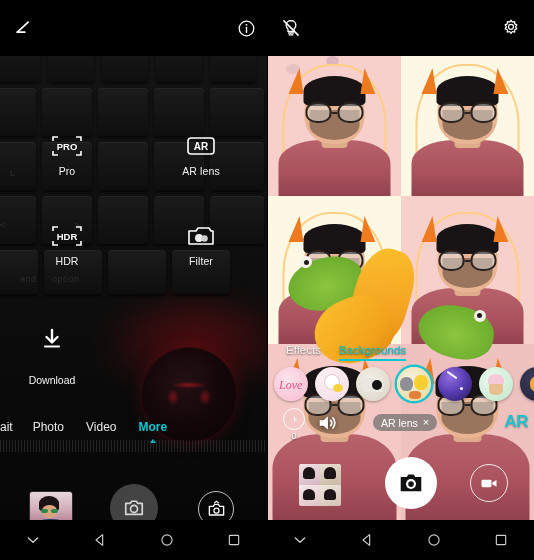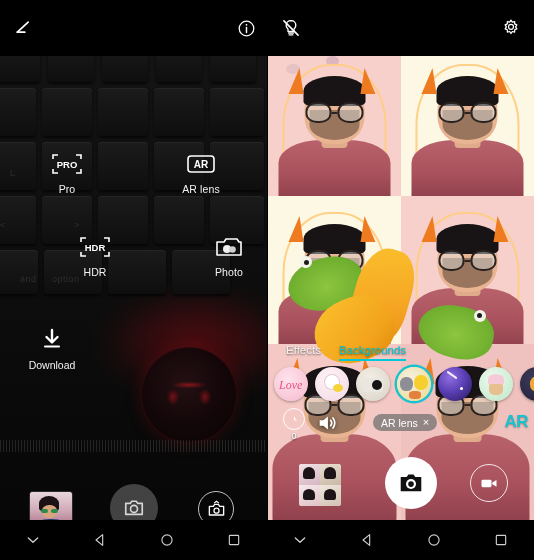--- a/index.html
+++ b/index.html
@@ -42,21 +42,21 @@
   .modes{position:absolute;left:0;top:0;width:268px;}
   .mode-row{position:absolute;left:0;width:268px;height:72px;display:flex;}
   .mode-cell{flex:1;display:flex;flex-direction:column;align-items:center;justify-content:flex-start;
              padding-top:6px;}
   .mode-ico{width:34px;height:26px;display:flex;align-items:center;justify-content:center;color:#fff;}
   .mode-lbl{margin-top:7px;font-size:10.5px;color:#f2f2f2;letter-spacing:.1px;line-height:1;}
 
   .dl-cell{position:absolute;left:16px;top:278px;width:72px;
            display:flex;flex-direction:column;align-items:center;}
   .dl-ico{width:28px;height:26px;color:#fff;display:flex;align-items:center;justify-content:center;}
-  .dl-lbl{margin-top:7px;font-size:10.5px;color:#f2f2f2;}
+  .dl-lbl{margin-top:22px;font-size:10.5px;color:#f2f2f2;}
 
   
   .mode-tabs{position:absolute;left:0;top:366px;width:268px;height:26px;
              display:flex;align-items:center;gap:0;}
   .mtab{font-size:12px;color:#e8e8e8;position:relative;white-space:nowrap;}
   .mtab.active{color:#00c8d4;font-weight:bold;}
   .mtab .caret{position:absolute;left:50%;bottom:-9px;transform:translateX(-50%);
        width:0;height:0;border-left:3.5px solid transparent;border-right:3.5px solid transparent;
        border-bottom:4px solid #00c8d4;}
   .ruler{position:absolute;left:0;top:392px;width:268px;height:12px;
@@ -179,21 +179,21 @@
     <div class="keyglyph" style="left:10px;top:120px;">L</div>
     <div class="keyglyph" style="left:20px;top:226px;">and</div>
     <div class="keyglyph" style="left:52px;top:226px;">option</div>
     <div class="keyglyph" style="left:0px;top:172px;">&lt;</div>
     <div class="keyglyph" style="left:74px;top:172px;">&gt;</div>
 
     <div class="rog"></div>
 
     <div class="modes">
 
-      <div class="mode-row" style="top:86px;align-items:center;">
+      <div class="mode-row" style="top:79px;">
         <div class="mode-cell">
           <div class="mode-ico">
             <svg width="32" height="22" viewBox="0 0 32 22">
               <g fill="none" stroke="#fff" stroke-width="1.6">
                 <path d="M2 6 V2 H7"></path>
                   <path d="M25 2 H30 V6"></path>
                 <path d="M2 16 V20 H7"></path>
                   <path d="M25 20 H30 V16"></path>
               </g>
               <text x="16" y="15" font-family="Liberation Sans, sans-serif" font-size="9.5" font-weight="bold" fill="#fff" text-anchor="middle">PRO</text>
@@ -205,21 +205,21 @@
           <div class="mode-ico">
             <svg width="30" height="22" viewBox="0 0 30 22">
               <rect x="2" y="3" width="26" height="16" rx="3" fill="none" stroke="#fff" stroke-width="1.6"></rect>
               <text x="15" y="15" font-family="Liberation Sans, sans-serif" font-size="10" font-weight="bold" fill="#fff" text-anchor="middle">AR</text>
             </svg>
           </div>
           <div class="mode-lbl">AR lens</div>
         </div>
       </div>
 
-      <div class="mode-row" style="top:180px;margin-left:28px;">
+      <div class="mode-row" style="top:169px;">
         <div class="mode-cell">
           <div class="mode-ico">
             <svg width="32" height="22" viewBox="0 0 32 22">
               <g fill="none" stroke="#fff" stroke-width="1.6">
                 <path d="M2 6 V2 H7"></path>
                   <path d="M25 2 H30 V6"></path>
                 <path d="M2 16 V20 H7"></path>
                   <path d="M25 20 H30 V16"></path>
               </g>
               <text x="16" y="15" font-family="Liberation Sans, sans-serif" font-size="9.5" font-weight="bold" fill="#fff" text-anchor="middle">HDR</text>
@@ -228,36 +228,45 @@
           <div class="mode-lbl">HDR</div>
         </div>
         <div class="mode-cell">
           <div class="mode-ico">
             <svg width="28" height="22" viewBox="0 0 28 22">
               <path d="M2 6 H9 L11 3 H22 L24 6 H26 V19 H2 Z" fill="none" stroke="#fff" stroke-width="1.6" stroke-linejoin="round"></path>
               <circle cx="12" cy="13" r="4" fill="#efefef"></circle>
               <circle cx="17.5" cy="13.5" r="3.3" fill="#cfcfcf"></circle>
             </svg>
           </div>
-          <div class="mode-lbl">Photo</div>
+          <div class="mode-lbl">Filter</div>
         </div>
       </div>
 
       <div class="dl-cell">
         <div class="dl-ico">
           <svg width="24" height="24" viewBox="0 0 24 24">
             <path d="M12 3 V13" stroke="#fff" stroke-width="2.4" stroke-linecap="round"></path>
             <path d="M6.5 10 L12 15.5 L17.5 10" fill="none" stroke="#fff" stroke-width="2.4" stroke-linecap="round" stroke-linejoin="round"></path>
             <path d="M5 19.5 H19" stroke="#fff" stroke-width="2" stroke-linecap="round"></path>
           </svg>
         </div>
         <div class="dl-lbl">Download</div>
       </div>
     </div>
 
+    <div class="mode-tabs">
+      <div class="mtab" style="margin-left:0px;"><span>ait</span></div>
+      <div class="mtab" style="margin-left:20px;"><span>Photo</span></div>
+      <div class="mtab" style="margin-left:22px;"><span>Video</span></div>
+      <div class="mtab active" style="margin-left:22px;">
+        <span>More</span>
+        <span class="caret"></span>
+      </div>
+    </div>
     <div class="ruler"></div>
 
     <div class="bottombar">
       <div class="gal-thumb">
         <i style="left:0;top:0;width:42px;height:42px;background:linear-gradient(180deg,#e8d6dc 0%,#cfa9b6 45%,#9a5a72 100%);"></i>
         <i style="left:9px;top:4px;width:20px;height:15px;background:#1a1214;border-radius:50% 50% 20% 20%;"></i>
         <i style="left:12px;top:13px;width:15px;height:13px;background:#d9a57f;border-radius:45%;"></i>
         <i style="left:11px;top:17px;width:7px;height:4px;background:#2e8a4a;border-radius:2px;"></i>
         <i style="left:21px;top:17px;width:7px;height:4px;background:#2e8a4a;border-radius:2px;"></i>
         <i style="left:5px;top:27px;width:32px;height:16px;background:#2b3f6b;border-radius:45% 45% 0 0;"></i>

